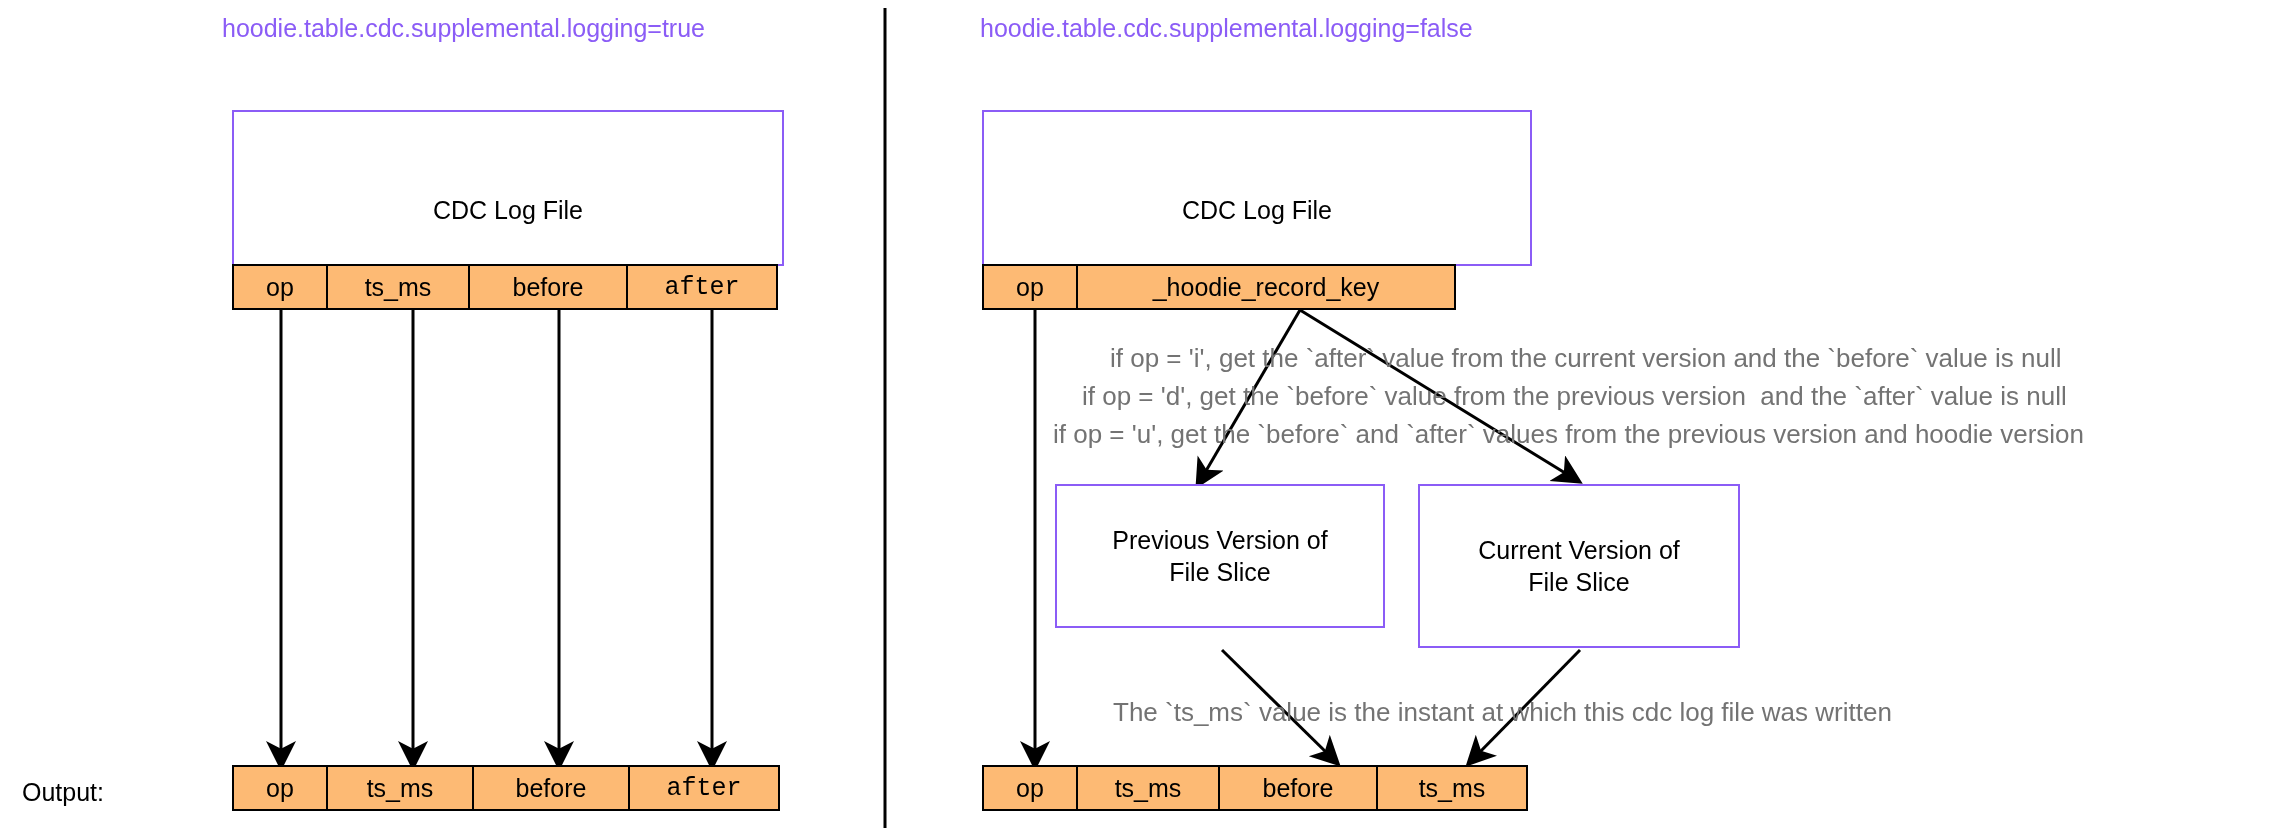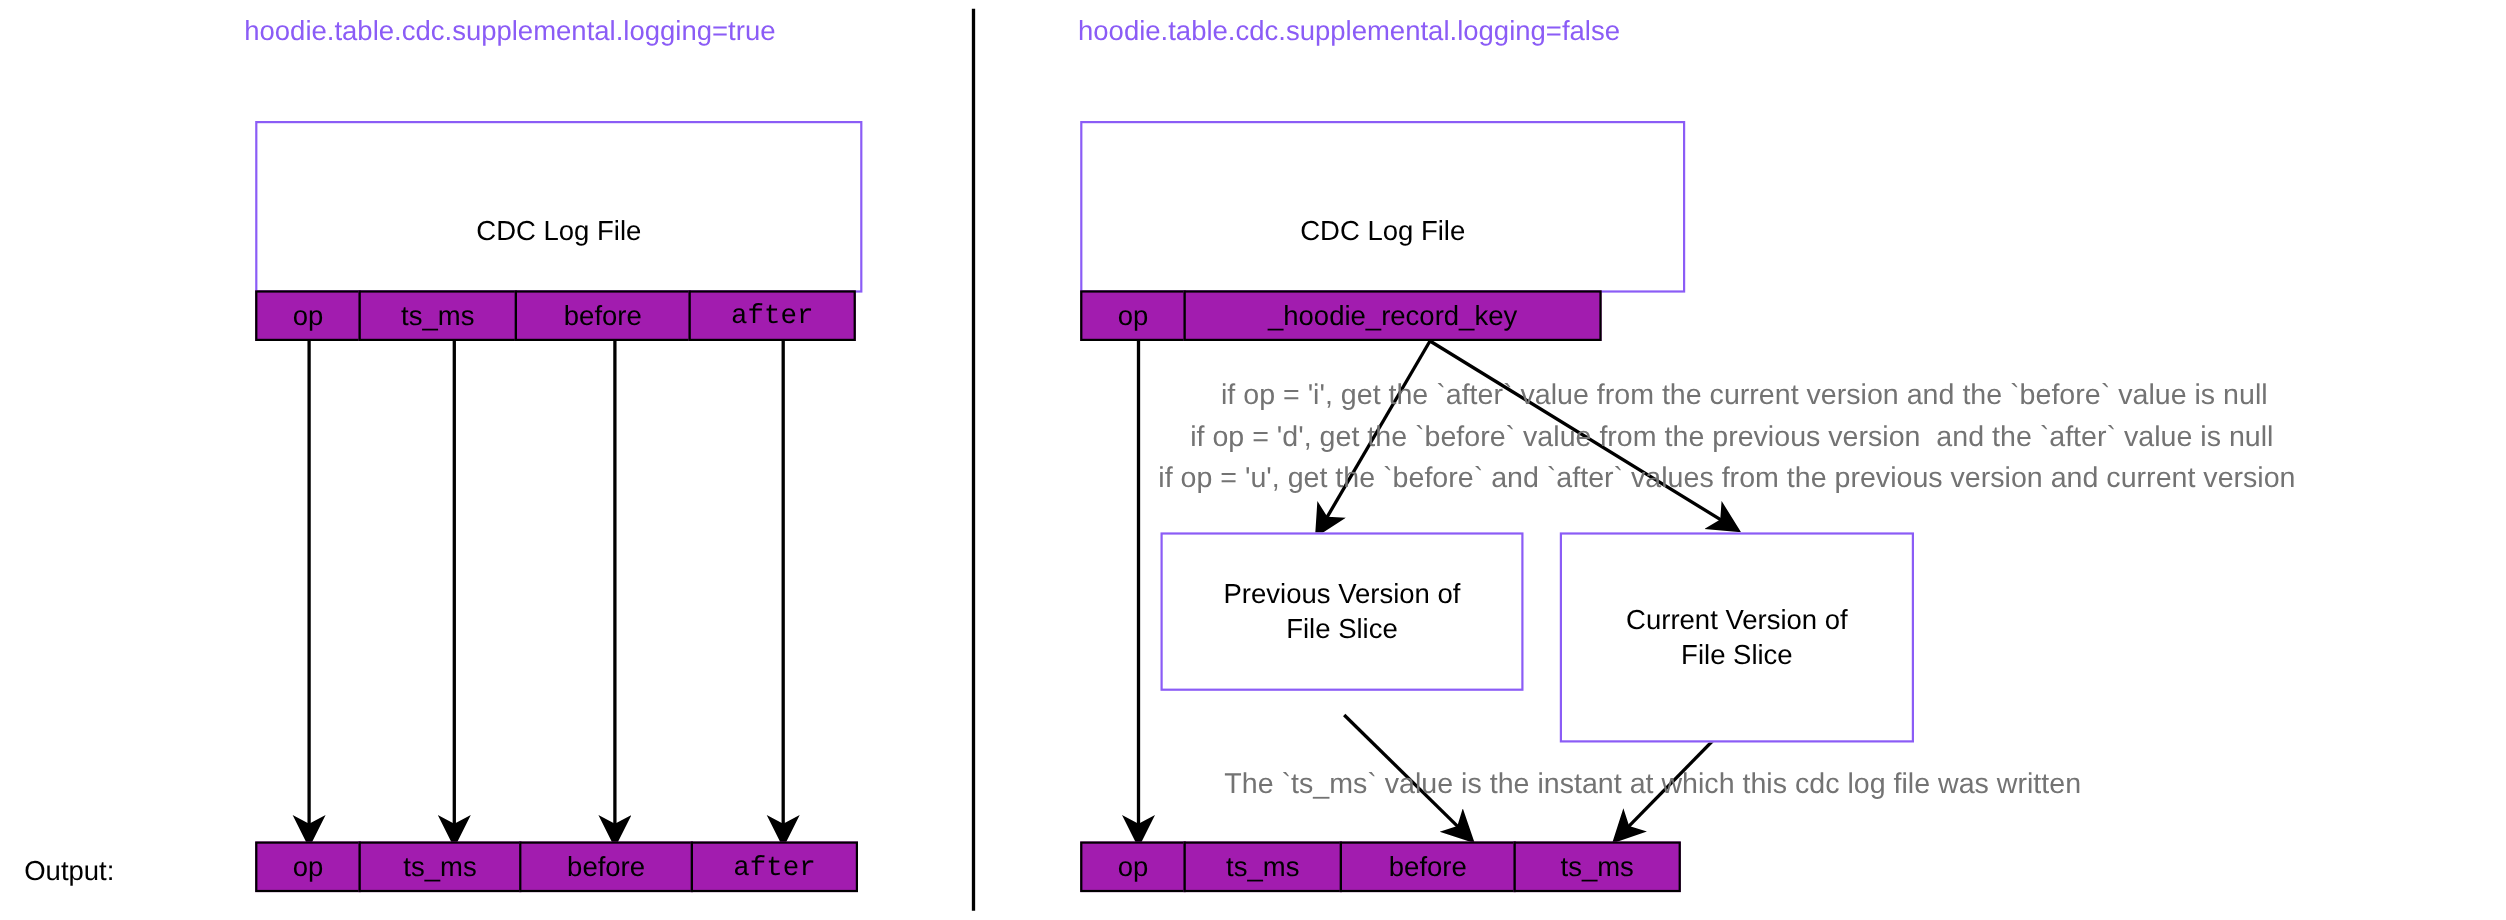--- a/index.html
+++ b/index.html
@@ -60,21 +60,21 @@
   .colrow {
     position: absolute;
     box-sizing: border-box;
     display: flex;
     height: 46px;
   }
   .cell {
     box-sizing: border-box;
     border: 2px solid #000;
     margin-left: -2px;
-    background: #a21caf;
+    background: #fdba74;
     display: flex;
     align-items: center;
     justify-content: center;
     font-size: 25px;
     white-space: nowrap;
   }
   .cell:first-child { margin-left: 0; }
 
   #cdc-left-cols  { left: 232px; top: 264px; }
   #cdc-right-cols { left: 982px; top: 264px; }
@@ -92,21 +92,21 @@
   #out-left-cols .w-before { width: 158px; }
   #out-left-cols .w-after  { width: 152px; }
 
   #out-right-cols .w-op { width: 96px; }
   #out-right-cols .w-ts { width: 144px; }
   #out-right-cols .w-before { width: 160px; }
   #out-right-cols .w-ts2 { width: 152px; }
 
   
   #prev-version { left: 1055px; top: 484px; width: 330px; height: 144px; }
-  #curr-version { left: 1418px; top: 484px; width: 322px; height: 191px; }
+  #curr-version { left: 1418px; top: 484px; width: 322px; height: 164px; }
 
   
   .annot {
     position: absolute;
     font-size: 26px;
     line-height: 30px;
     white-space: pre;
     color: #737373;
   }
   #cond-1 { left: 1110px; top: 343px; }
@@ -183,21 +183,21 @@
   <span class="cdc-label">CDC Log File</span>
 </div>
 
 <div class="colrow" id="cdc-right-cols">
   <div class="cell w-op">op</div>
   <div class="cell w-key">_hoodie_record_key</div>
 </div>
 
 <div class="annot" id="cond-1">if op = 'i', get the `after` value from the current version and the `before` value is null</div>
 <div class="annot" id="cond-2">if op = 'd', get the `before` value from the previous version  and the `after` value is null</div>
-<div class="annot" id="cond-3">if op = 'u', get the `before` and `after` values from the previous version and current version</div>
+<div class="annot" id="cond-3">if op = 'u', get the `before` and `after` values from the previous version and hoodie version</div>
 
 <div class="box" id="prev-version">
   <span style="white-space:pre-line;">Previous Version of
 File Slice</span>
 </div>
 <div class="box" id="curr-version">
   <span style="white-space:pre-line;">Current Version of
 File Slice</span>
 </div>
 

